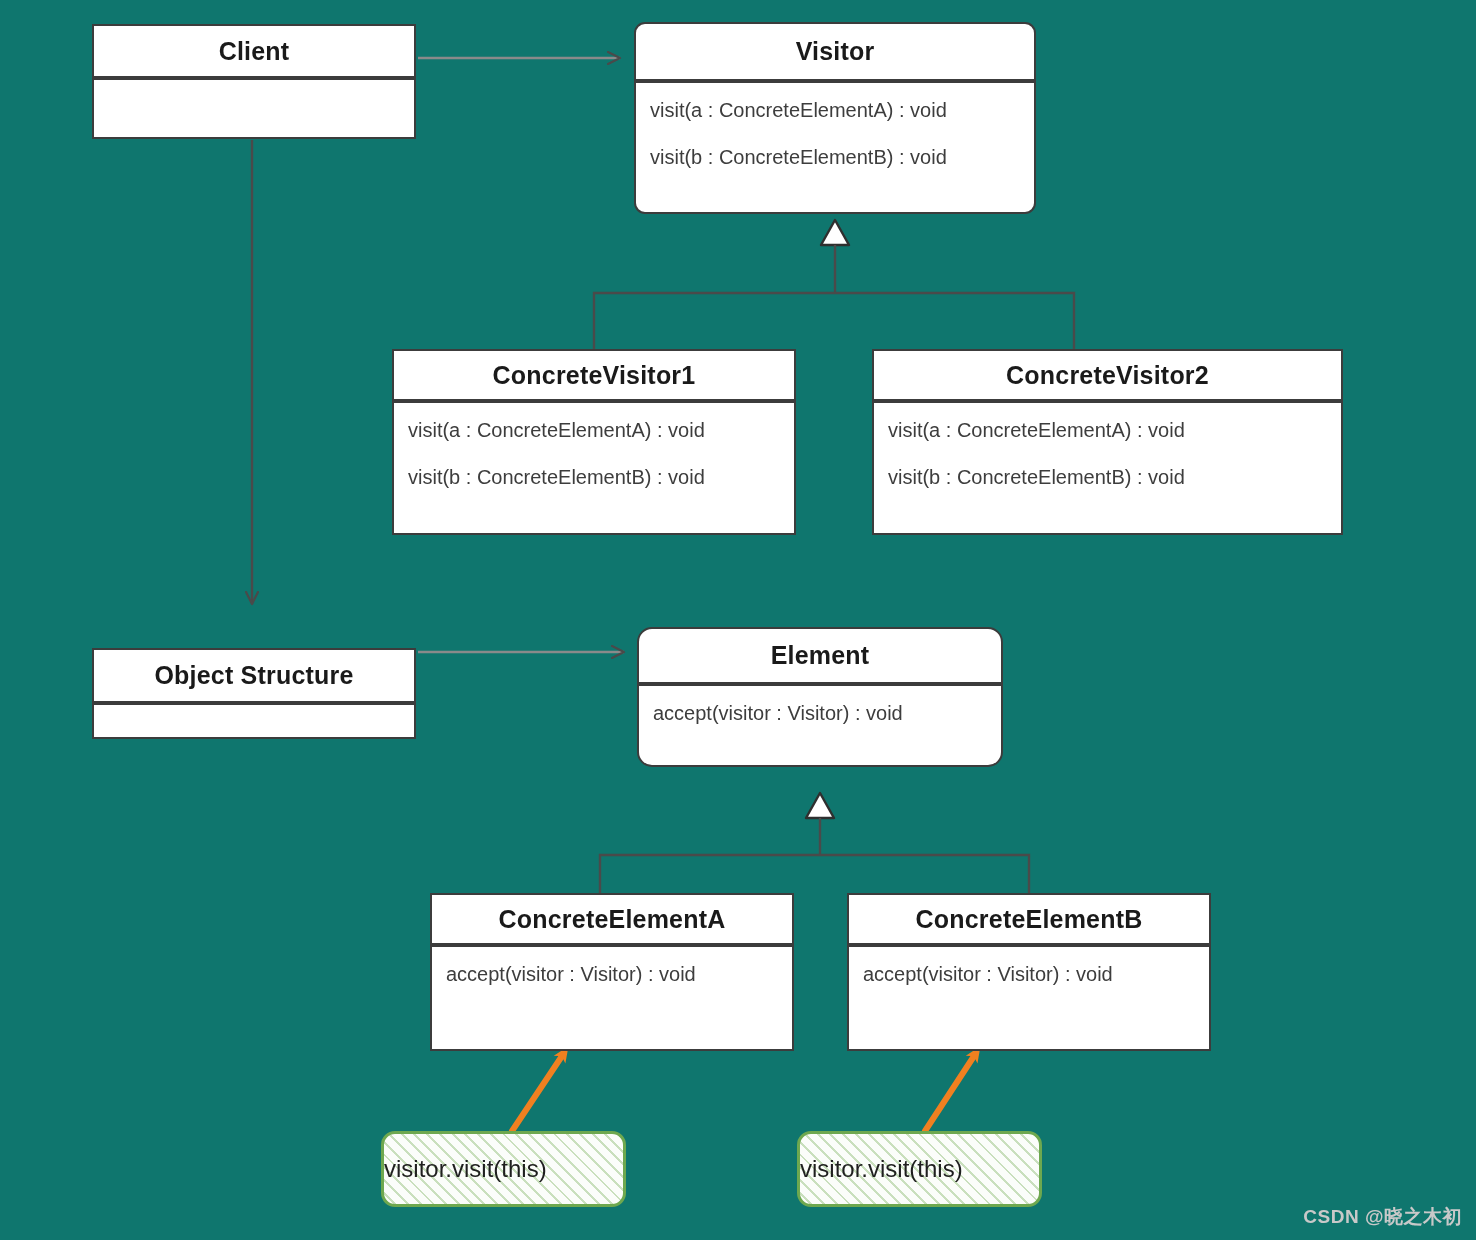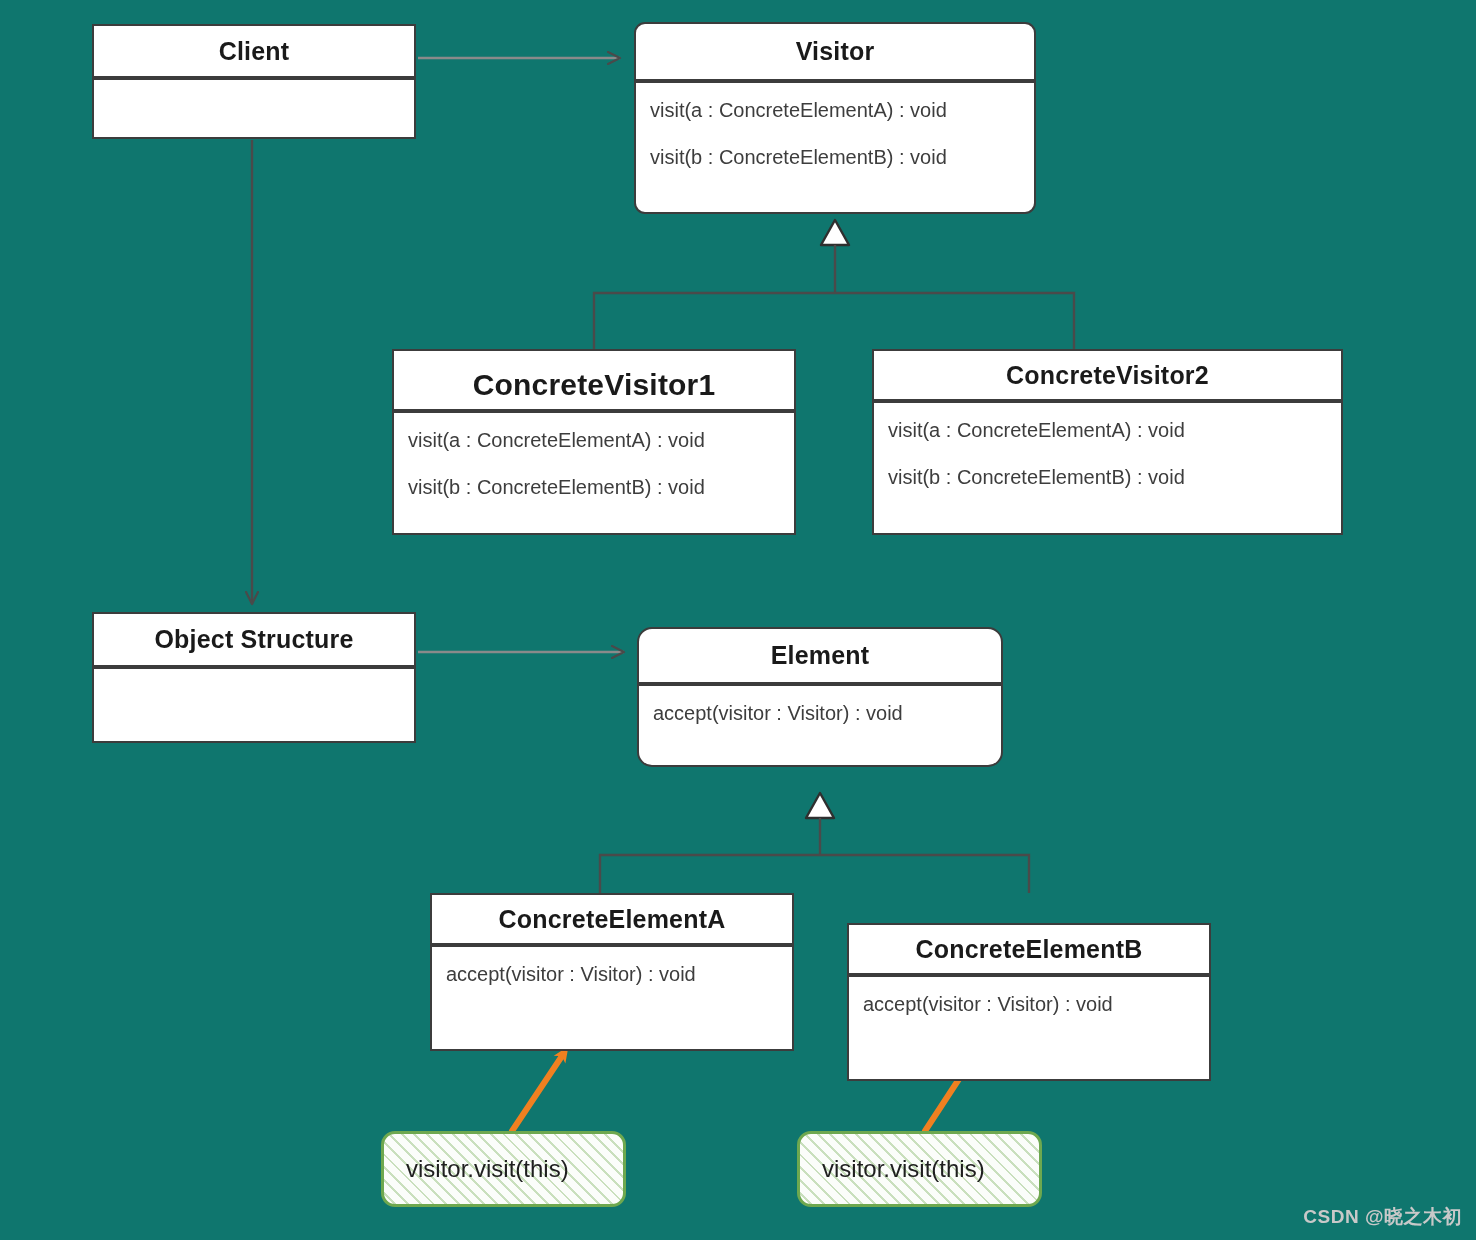--- a/index.html
+++ b/index.html
@@ -66,51 +66,50 @@
   
   .box-client      { left: 92px;  top: 24px;   width: 324px;  height: 115px; }
   .box-client .uml-title   { height: 52px; font-size: 25px; }
   .box-client .uml-members { }
 
   .box-visitor     { left: 634px; top: 22px;   width: 402px;  height: 192px; border-radius: 11px; }
   .box-visitor .uml-title  { height: 57px; font-size: 25px; }
   .box-visitor .uml-member { font-size: 20px; }
 
   .box-cv1         { left: 392px; top: 349px;  width: 404px;  height: 186px; }
-  .box-cv1 .uml-title      { height: 50px; font-size: 30px; margin-top: 10px; }
+  .box-cv1 .uml-title      { height: 50px; font-size: 25px; }
   .box-cv1 .uml-member     { font-size: 20px; }
 
   .box-cv2         { left: 872px; top: 349px;  width: 471px;  height: 186px; }
   .box-cv2 .uml-title      { height: 50px; font-size: 25px; }
   .box-cv2 .uml-member     { font-size: 20px; }
 
-  .box-objstruct   { left: 92px;  top: 612px;  width: 324px;  height: 131px; }
+  .box-objstruct   { left: 92px;  top: 648px;  width: 324px;  height: 91px; }
   .box-objstruct .uml-title { height: 53px; font-size: 25px; }
 
   .box-element     { left: 637px; top: 627px;  width: 366px;  height: 140px; border-radius: 15px; }
   .box-element .uml-title  { height: 55px; font-size: 25px; }
   .box-element .uml-member { font-size: 20px; }
 
   .box-cea         { left: 430px; top: 893px;  width: 364px;  height: 158px; }
   .box-cea .uml-title      { height: 50px; font-size: 25px; }
   .box-cea .uml-member     { font-size: 20px; }
 
-  .box-ceb         { left: 847px; top: 893px;  width: 364px;  height: 158px; margin-top: 30px; }
+  .box-ceb         { left: 847px; top: 893px;  width: 364px;  height: 158px; }
   .box-ceb .uml-title      { height: 50px; font-size: 25px; }
   .box-ceb .uml-member     { font-size: 20px; }
 
   
   .note {
     position: absolute;
     box-sizing: border-box;
     border: 3px solid #6ea84f;
     border-radius: 14px;
     display: flex;
     align-items: center;
-    padding-left: 22px;
     color: #1f1f1f;
     font-size: 24px;
     background-color: #fbfdfa;
     background-image: repeating-linear-gradient(
        45deg,
        rgba(120, 175, 90, 0.00) 0px,
        rgba(120, 175, 90, 0.00) 7px,
        rgba(120, 175, 90, 0.38) 7px,
        rgba(120, 175, 90, 0.38) 9px
     );

